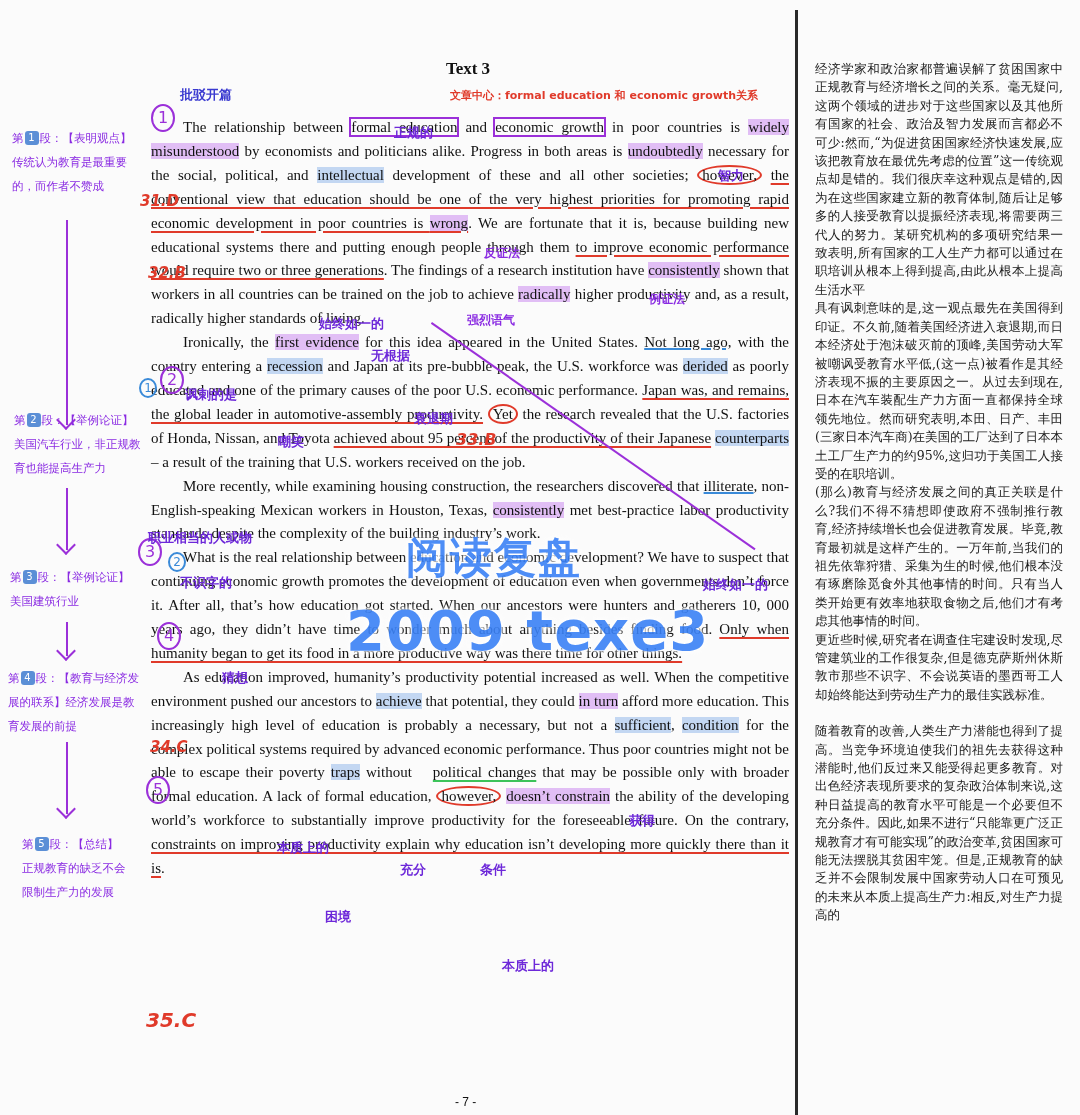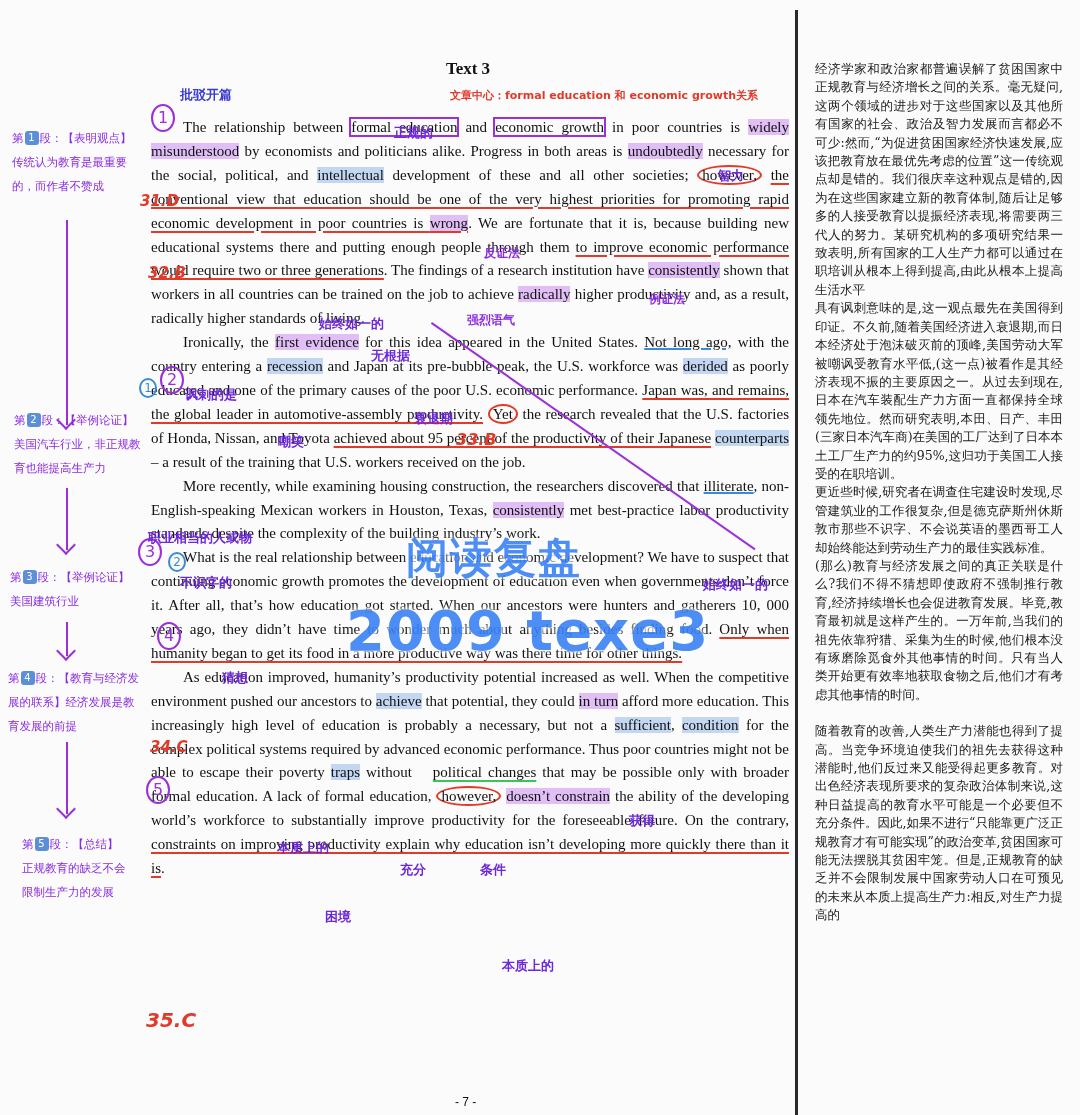--- a/index.html
+++ b/index.html
@@ -152,17 +152,17 @@
   <div class="wm wm1">阅读复盘</div>
   <div class="wm wm2">2009 texe3</div>
 
   <div class="page-no">- 7 -</div>
 
   <div class="divider"></div>
 
   <div class="translation">
     <p>经济学家和政治家都普遍误解了贫困国家中正规教育与经济增长之间的关系。毫无疑问,这两个领域的进步对于这些国家以及其他所有国家的社会、政治及智力发展而言都必不可少:然而,“为促进贫困国家经济快速发展,应该把教育放在最优先考虑的位置”这一传统观点却是错的。我们很庆幸这种观点是错的,因为在这些国家建立新的教育体制,随后让足够多的人接受教育以提振经济表现,将需要两三代人的努力。某研究机构的多项研究结果一致表明,所有国家的工人生产力都可以通过在职培训从根本上得到提高,由此从根本上提高生活水平</p>
     <p>具有讽刺意味的是,这一观点最先在美国得到印证。不久前,随着美国经济进入衰退期,而日本经济处于泡沫破灭前的顶峰,美国劳动大军被嘲讽受教育水平低,(这一点)被看作是其经济表现不振的主要原因之一。从过去到现在,日本在汽车装配生产力方面一直都保持全球领先地位。然而研究表明,本田、日产、丰田(三家日本汽车商)在美国的工厂达到了日本本土工厂生产力的约95%,这归功于美国工人接受的在职培训。</p>
+    <p>(那么)教育与经济发展之间的真正关联是什么?我们不得不猜想即使政府不强制推行教育,经济持续增长也会促进教育发展。毕竟,教育最初就是这样产生的。一万年前,当我们的祖先依靠狩猎、采集为生的时候,他们根本没有琢磨除觅食外其他事情的时间。只有当人类开始更有效率地获取食物之后,他们才有考虑其他事情的时间。</p>
     <p>更近些时候,研究者在调查住宅建设时发现,尽管建筑业的工作很复杂,但是德克萨斯州休斯敦市那些不识字、不会说英语的墨西哥工人却始终能达到劳动生产力的最佳实践标准。</p>
-    <p>(那么)教育与经济发展之间的真正关联是什么?我们不得不猜想即使政府不强制推行教育,经济持续增长也会促进教育发展。毕竟,教育最初就是这样产生的。一万年前,当我们的祖先依靠狩猎、采集为生的时候,他们根本没有琢磨除觅食外其他事情的时间。只有当人类开始更有效率地获取食物之后,他们才有考虑其他事情的时间。</p>
     <p class="gap">随着教育的改善,人类生产力潜能也得到了提高。当竞争环境迫使我们的祖先去获得这种潜能时,他们反过来又能受得起更多教育。对出色经济表现所要求的复杂政治体制来说,这种日益提高的教育水平可能是一个必要但不充分条件。因此,如果不进行“只能靠更广泛正规教育才有可能实现”的政治变革,贫困国家可能无法摆脱其贫困牢笼。但是,正规教育的缺乏并不会限制发展中国家劳动人口在可预见的未来从本质上提高生产力:相反,对生产力提高的</p>
   </div>
 </div>
 
 </body></html>

